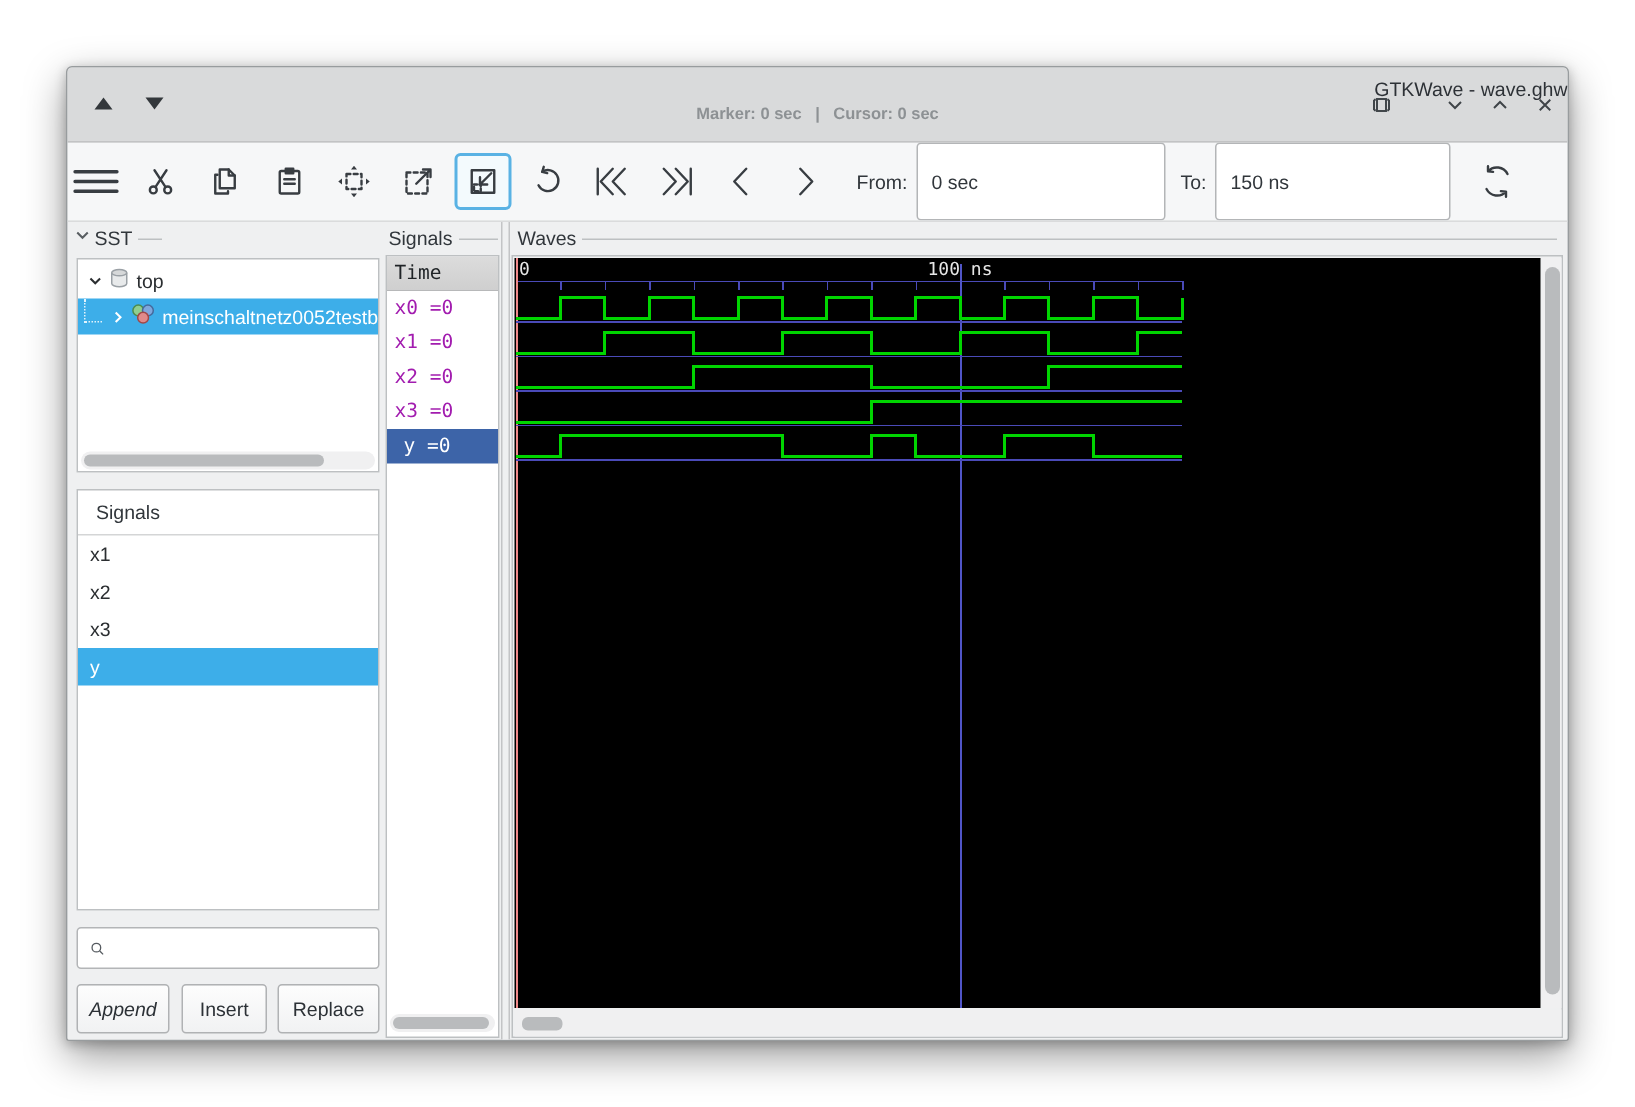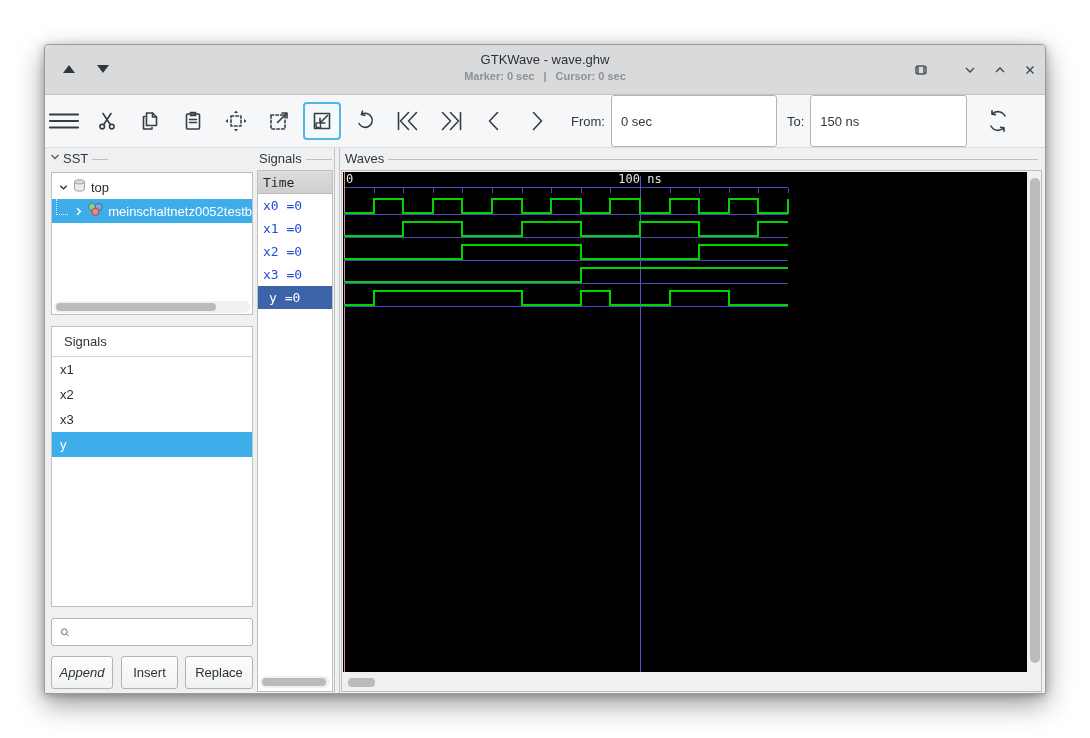--- a/index.html
+++ b/index.html
@@ -4,21 +4,21 @@
 <style>
   * { margin:0; padding:0; box-sizing:border-box; }
   html,body { background:#ffffff; width:1090px; height:738px; overflow:hidden;
     font-family:"Liberation Sans", sans-serif; }
   .window { position:absolute; left:44px; top:44px; width:1002px; height:650px;
     background:#eff0f1; border:1px solid #989c9e; border-radius:4px 4px 2px 2px;
     box-shadow:0 10px 28px rgba(0,0,0,.40), 0 2px 8px rgba(0,0,0,.25); overflow:hidden; }
 
   
   .titlebar { position:relative; height:50px; background:#d9dadb; border-bottom:1px solid #c2c3c4; }
-  .tb-center { position:absolute; left:0; right:0; top:7px; text-align:center; }
+  .tb-center { position:absolute; left:0; right:0; top:7px; text-align:right; }
   .tb-title { font-size:13px; color:#2d3136; font-weight:500; }
   .tb-sub { margin-top:3px; font-size:11px; color:#8d9194; display:flex; justify-content:center; gap:9px;font-weight:bold; }
   .shade-btn { position:absolute; top:17px; width:14px; height:14px; cursor:default; }
   .tri-up { width:0; height:0; border-left:6px solid transparent; border-right:6px solid transparent;
     border-bottom:8px solid #33373b; margin-top:3px; }
   .tri-down { width:0; height:0; border-left:6px solid transparent; border-right:6px solid transparent;
     border-top:8px solid #33373b; margin-top:3px; }
   .winctl { position:absolute; top:16px; width:18px; height:18px; display:flex; align-items:center; justify-content:center; }
   .winctl svg { stroke:#3f4448; stroke-width:1.3; fill:none; }
 
@@ -71,21 +71,21 @@
   .btn { position:absolute; top:508px; height:33px; border:1px solid #b0b2b4; border-radius:3px;
     background:linear-gradient(#fdfdfd,#f1f2f3); font-size:13px; color:#2c3136;
     font-family:"Liberation Sans", sans-serif; }
   #btn-append { left:6px; width:62px;font-style:italic; } #btn-insert { left:76px; width:57px; } #btn-replace { left:140px; width:68px; }
 
   
   #names-label { left:214px; width:74px; }
   #names-box { left:212px; top:22px; width:76px; height:522px; font-family:"DejaVu Sans Mono", monospace; }
   #time-header { height:23px; background:linear-gradient(#dcdcdc,#cfcfcf); border-bottom:1px solid #b7b8b9;
     display:flex; align-items:center; padding-left:5px; font-size:13px; color:#1f2326; }
-  .namerow { height:23px; display:flex; align-items:center; padding-left:5px; font-size:13px; color:#1d4ed8; }
+  .namerow { height:23px; display:flex; align-items:center; padding-left:5px; font-size:13px; color:#a21caf; }
   .namerow.selected { background:#3d64a8; color:#ffffff; padding-left:11px; }
 
   
   #splitter { position:absolute; left:289px; top:0; width:6px; height:548px;
     border-left:1px solid #c3c4c6; border-right:1px solid #c3c4c6; background:#eff0f1; }
 
   
   #waves-label { left:300px; width:694px; }
   #waves-frame { left:296px; top:22px; width:701px; height:522px; background:#eff0f1; }
   #wave-canvas { position:absolute; left:1px; top:1px; width:684px; height:500px; background:#000; }

